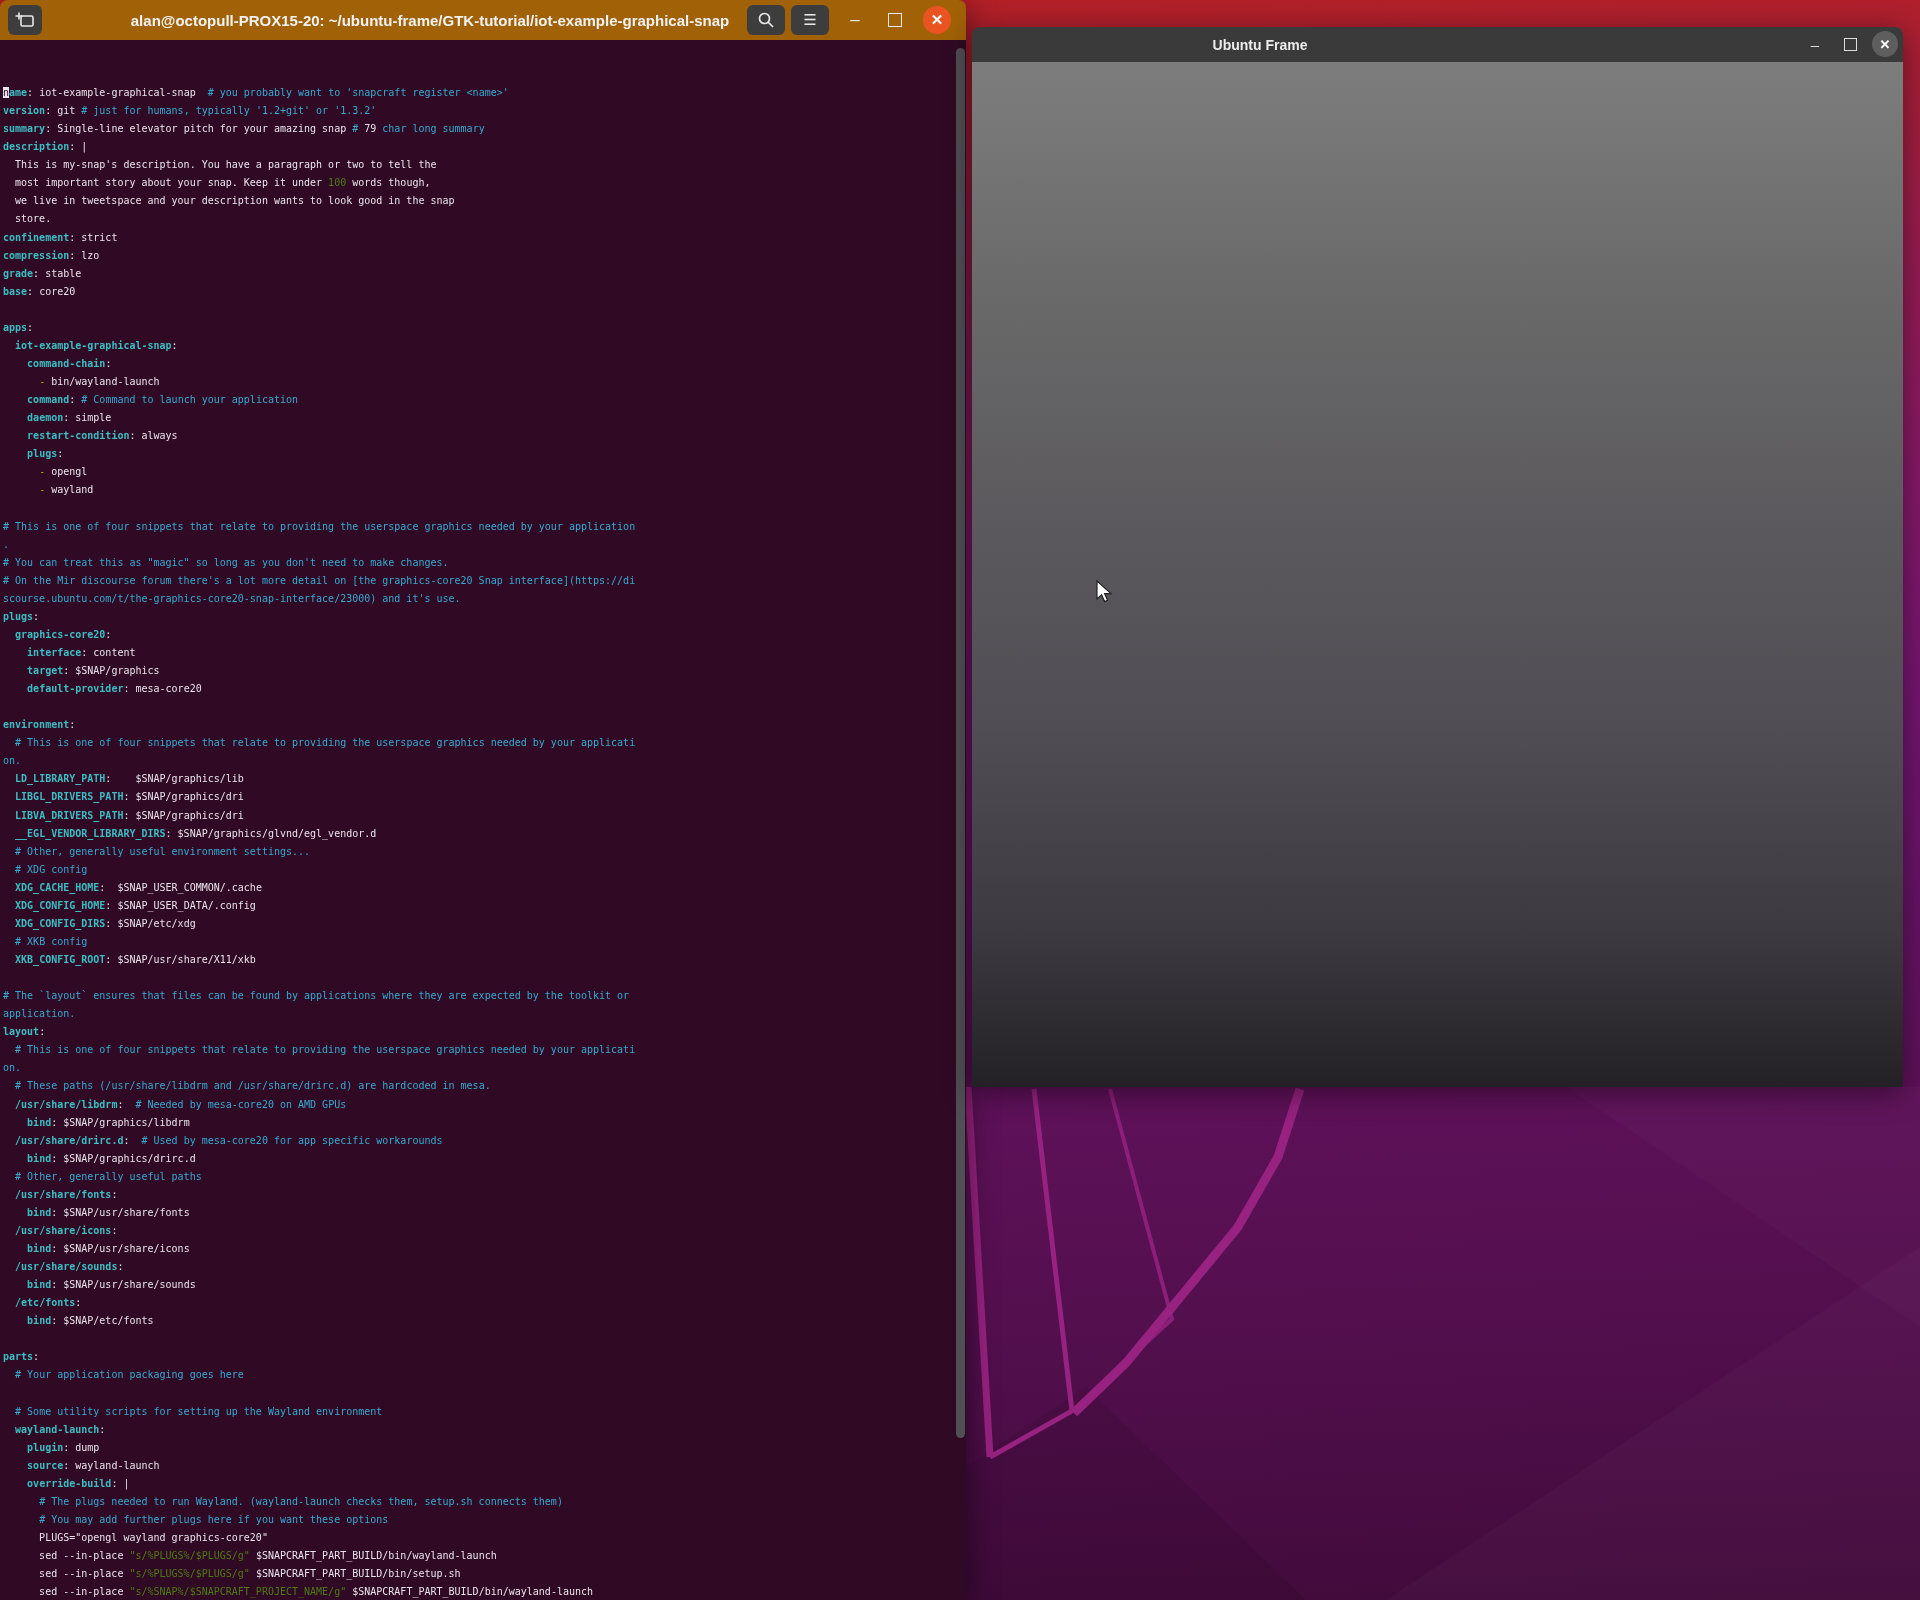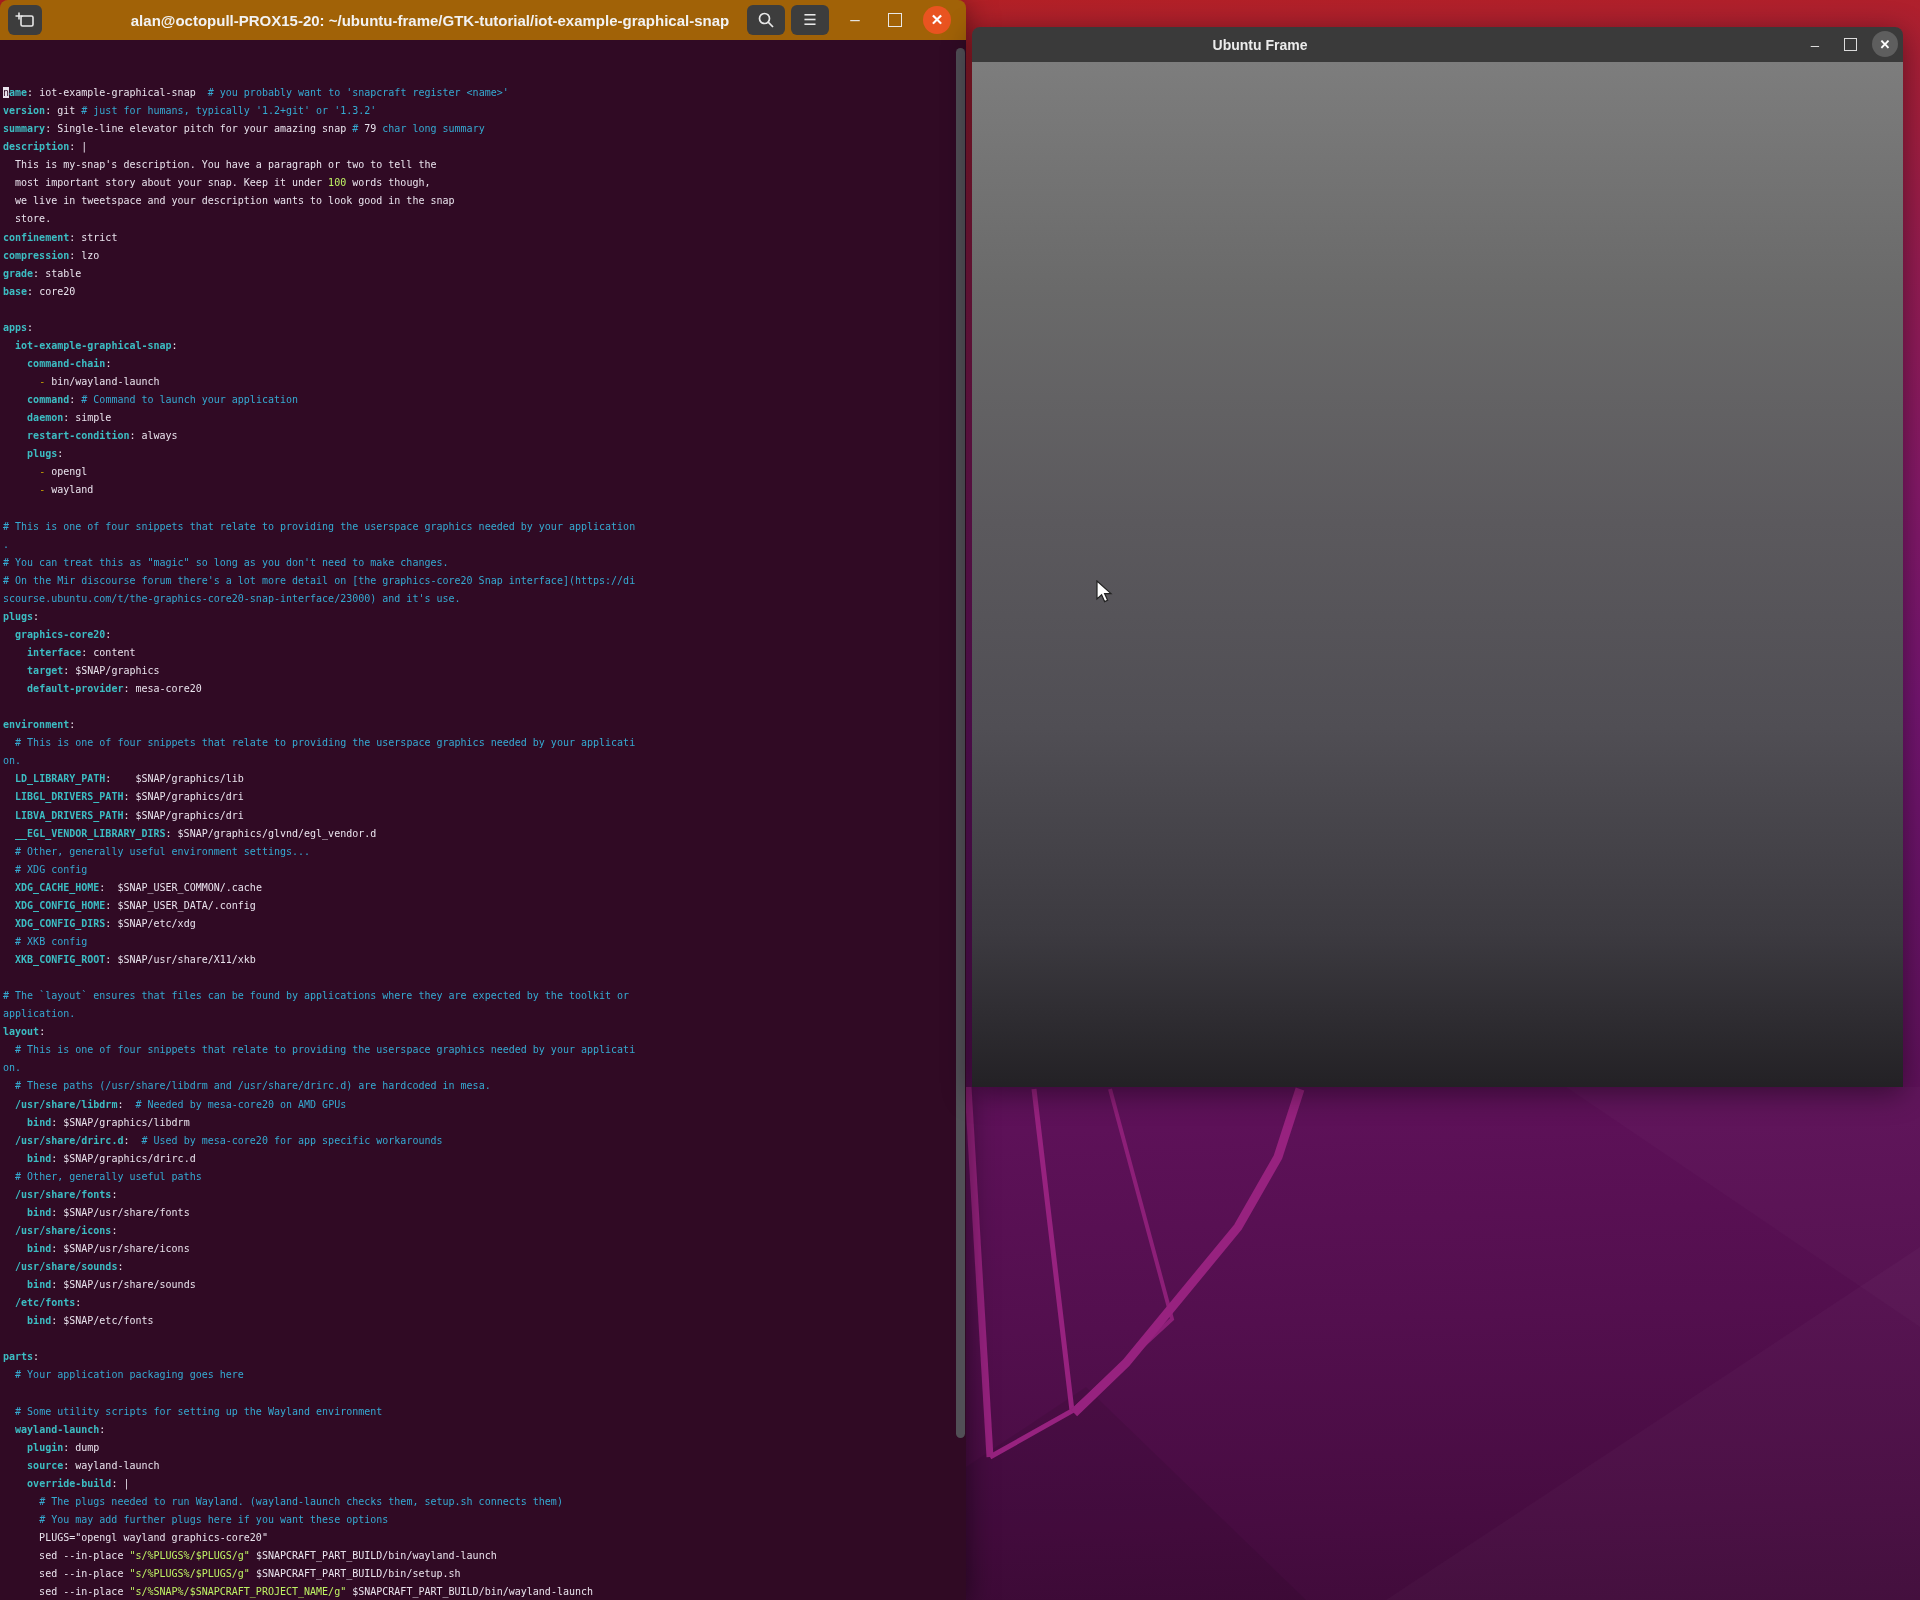--- a/index.html
+++ b/index.html
@@ -30,21 +30,21 @@
     background:#e95420;color:#fff;display:flex;align-items:center;justify-content:center;
     font-size:15px;font-weight:bold;}
   .term-content{position:absolute;top:40px;left:0;right:0;bottom:0;background:#300a24;}
   .editor{position:absolute;top:8px;left:3px;right:24px;
     font-family:"DejaVu Sans Mono",monospace;font-size:10px;line-height:18.07px;
     white-space:pre;color:#e9e3ed;margin-top:36px;}
   .ln{height:18.07px;}
   .t-w{color:#e9e3ed;}
   .t-k{color:#3cbdc3;font-weight:bold;}
   .t-c{color:#35aad2;}
-  .t-p{color:#bef264;}
+  .t-p{color:#4d7c0f;}
   .t-d{color:#c4a000;}
   .t-X{background:#e9e3ed;color:#300a24;}
   .statusline{position:absolute;left:3px;top:1543px;right:0;height:18px;
     font-family:"DejaVu Sans Mono",monospace;font-size:15px;color:#e9e3ed;white-space:pre;}
   .scrollbar{position:absolute;right:1px;top:8px;width:9px;height:1390px;
     background:#514f56;border-radius:5px;}
   
   .frame{position:absolute;left:972px;top:27px;width:931px;height:1060px;
     border-radius:8px 8px 0 0;overflow:hidden;box-shadow:0 6px 30px rgba(0,0,0,.45);}
   .frame-titlebar{position:relative;height:35px;background:#3a3a3a;}

